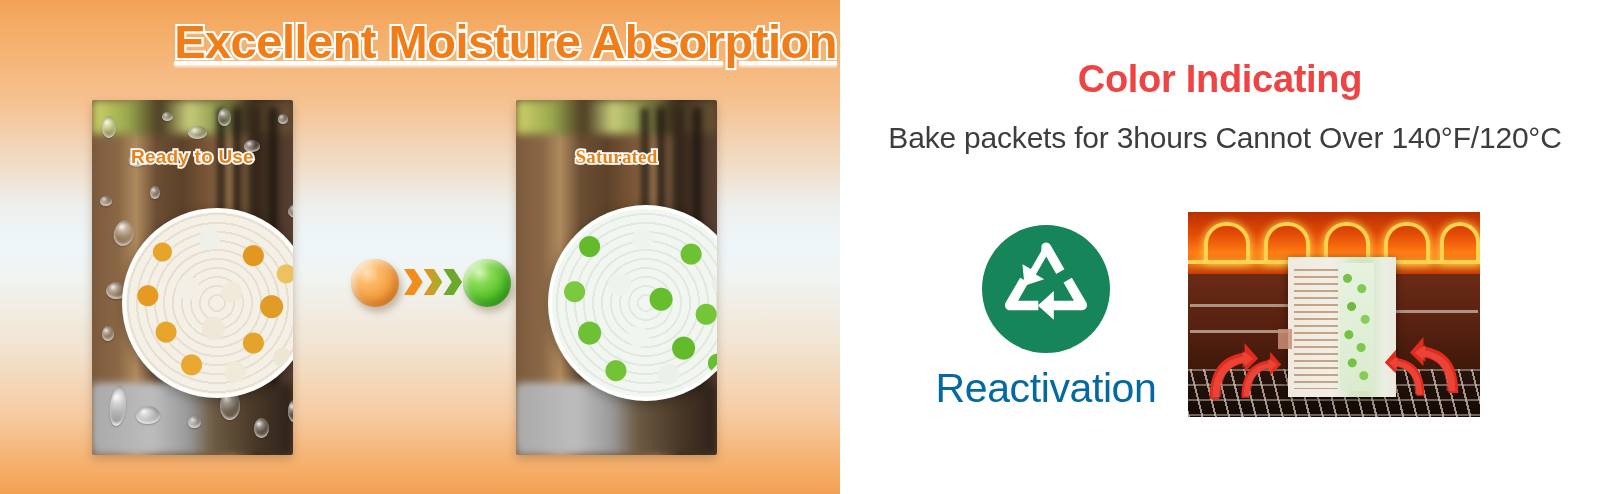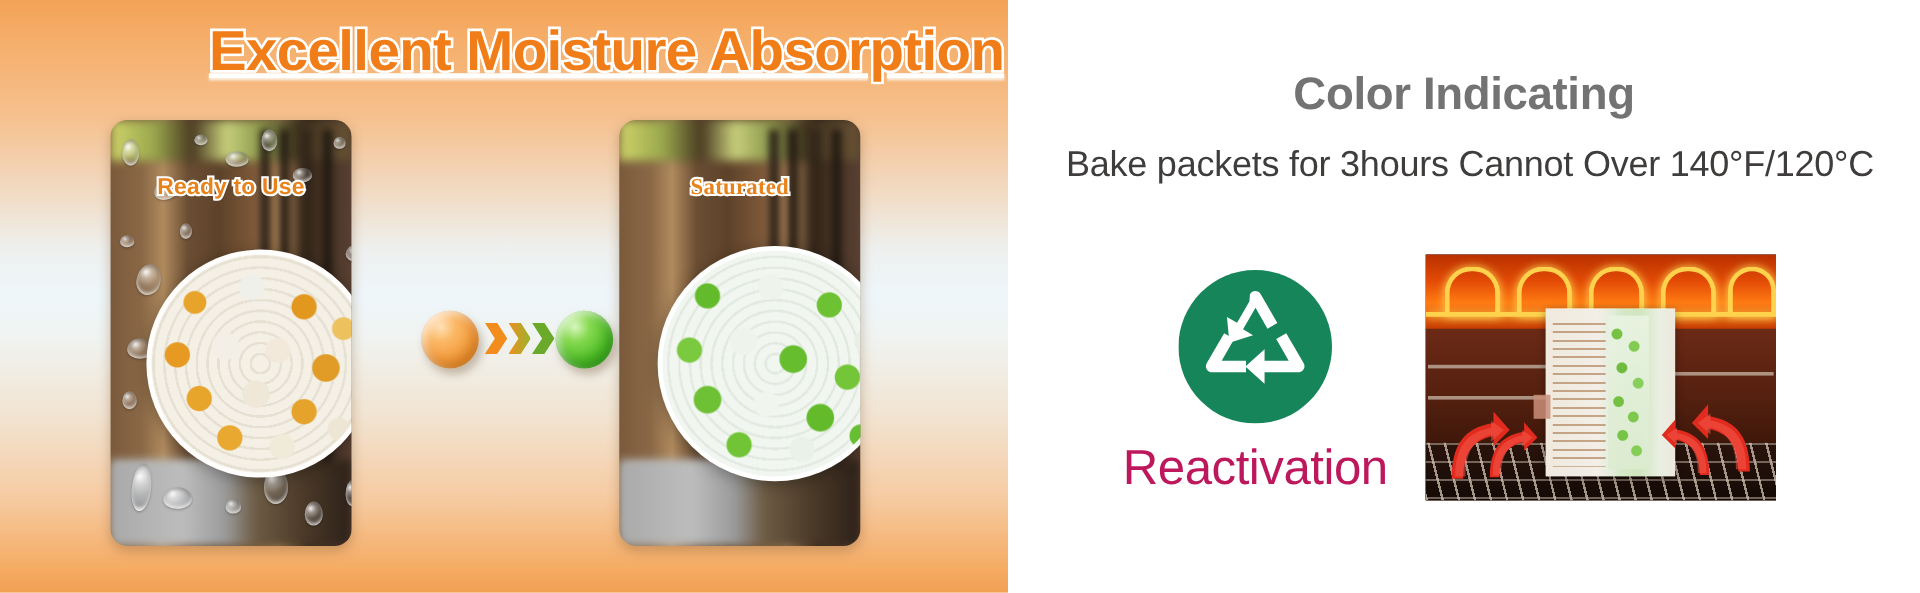--- a/index.html
+++ b/index.html
@@ -35,21 +35,21 @@
     -webkit-text-stroke:4px #ffffff;
     paint-order: stroke fill;
     text-shadow:0 2px 2px rgba(255,255,255,.75);
     text-decoration:underline;
   }
 
   
   .photo-card {
     position:absolute; top:100px; width:201px; height:355px;
     box-shadow:0 4px 10px rgba(120,80,40,.35);
-    overflow:hidden; border-radius:14px;
+    overflow:hidden; border-radius:2px;
   }
   .card-left { left:92px; }
   .card-right{ left:516px;font-family:Liberation Serif, serif; }
 
   
   .shelf-bg {
     position:absolute; inset:0;
     background:
       linear-gradient(180deg, rgba(0,0,0,.18) 0%, rgba(0,0,0,0) 12%),
       linear-gradient(90deg,
@@ -183,34 +183,34 @@
   .chev1{ background:#f28c1d; }
   .chev2{ background:linear-gradient(90deg,#ef8f20 0%,#9ab32c 100%); }
   .chev3{ background:#6aa929; }
 
   
   .right-panel {
     position:absolute; left:840px; top:0; width:760px; height:494px; background:#fff;
   }
   .ci-title {
     position:absolute; left:0; top:58px; width:760px; text-align:center;
-    font-size:38px; font-weight:bold; color:#737373; letter-spacing:-0.3px;
+    font-size:38px; font-weight:bold; color:#ef4444; letter-spacing:-0.3px;
   }
   .ci-sub {
     position:absolute; left:40px; top:118px; width:690px; text-align:center;
     font-size:30px; font-weight:400; color:#3f3d3c; line-height:1.32;
     letter-spacing:-0.2px;
   }
 
   .react-block { position:absolute; left:58px; top:225px; width:296px; }
   .recycle-wrap { width:296px; text-align:center; }
   .recycle-icon { width:128px; height:128px; display:inline-block; }
   .react-label {
     margin-top:8px; text-align:center;
-    font-size:41px; font-weight:400; color:#be185d; letter-spacing:-0.4px;
+    font-size:41px; font-weight:400; color:#0369a1; letter-spacing:-0.4px;
   }
 
   
   .oven {
     position:absolute; left:348px; top:212px; width:292px; height:205px;
     overflow:hidden; background:#3a1a10;
   }
   .oven-top {
     position:absolute; left:0; top:0; width:100%; height:62px;
     background:linear-gradient(180deg,#b83000 0%,#e24a06 35%,#ff7a12 65%,#c53c04 100%);

